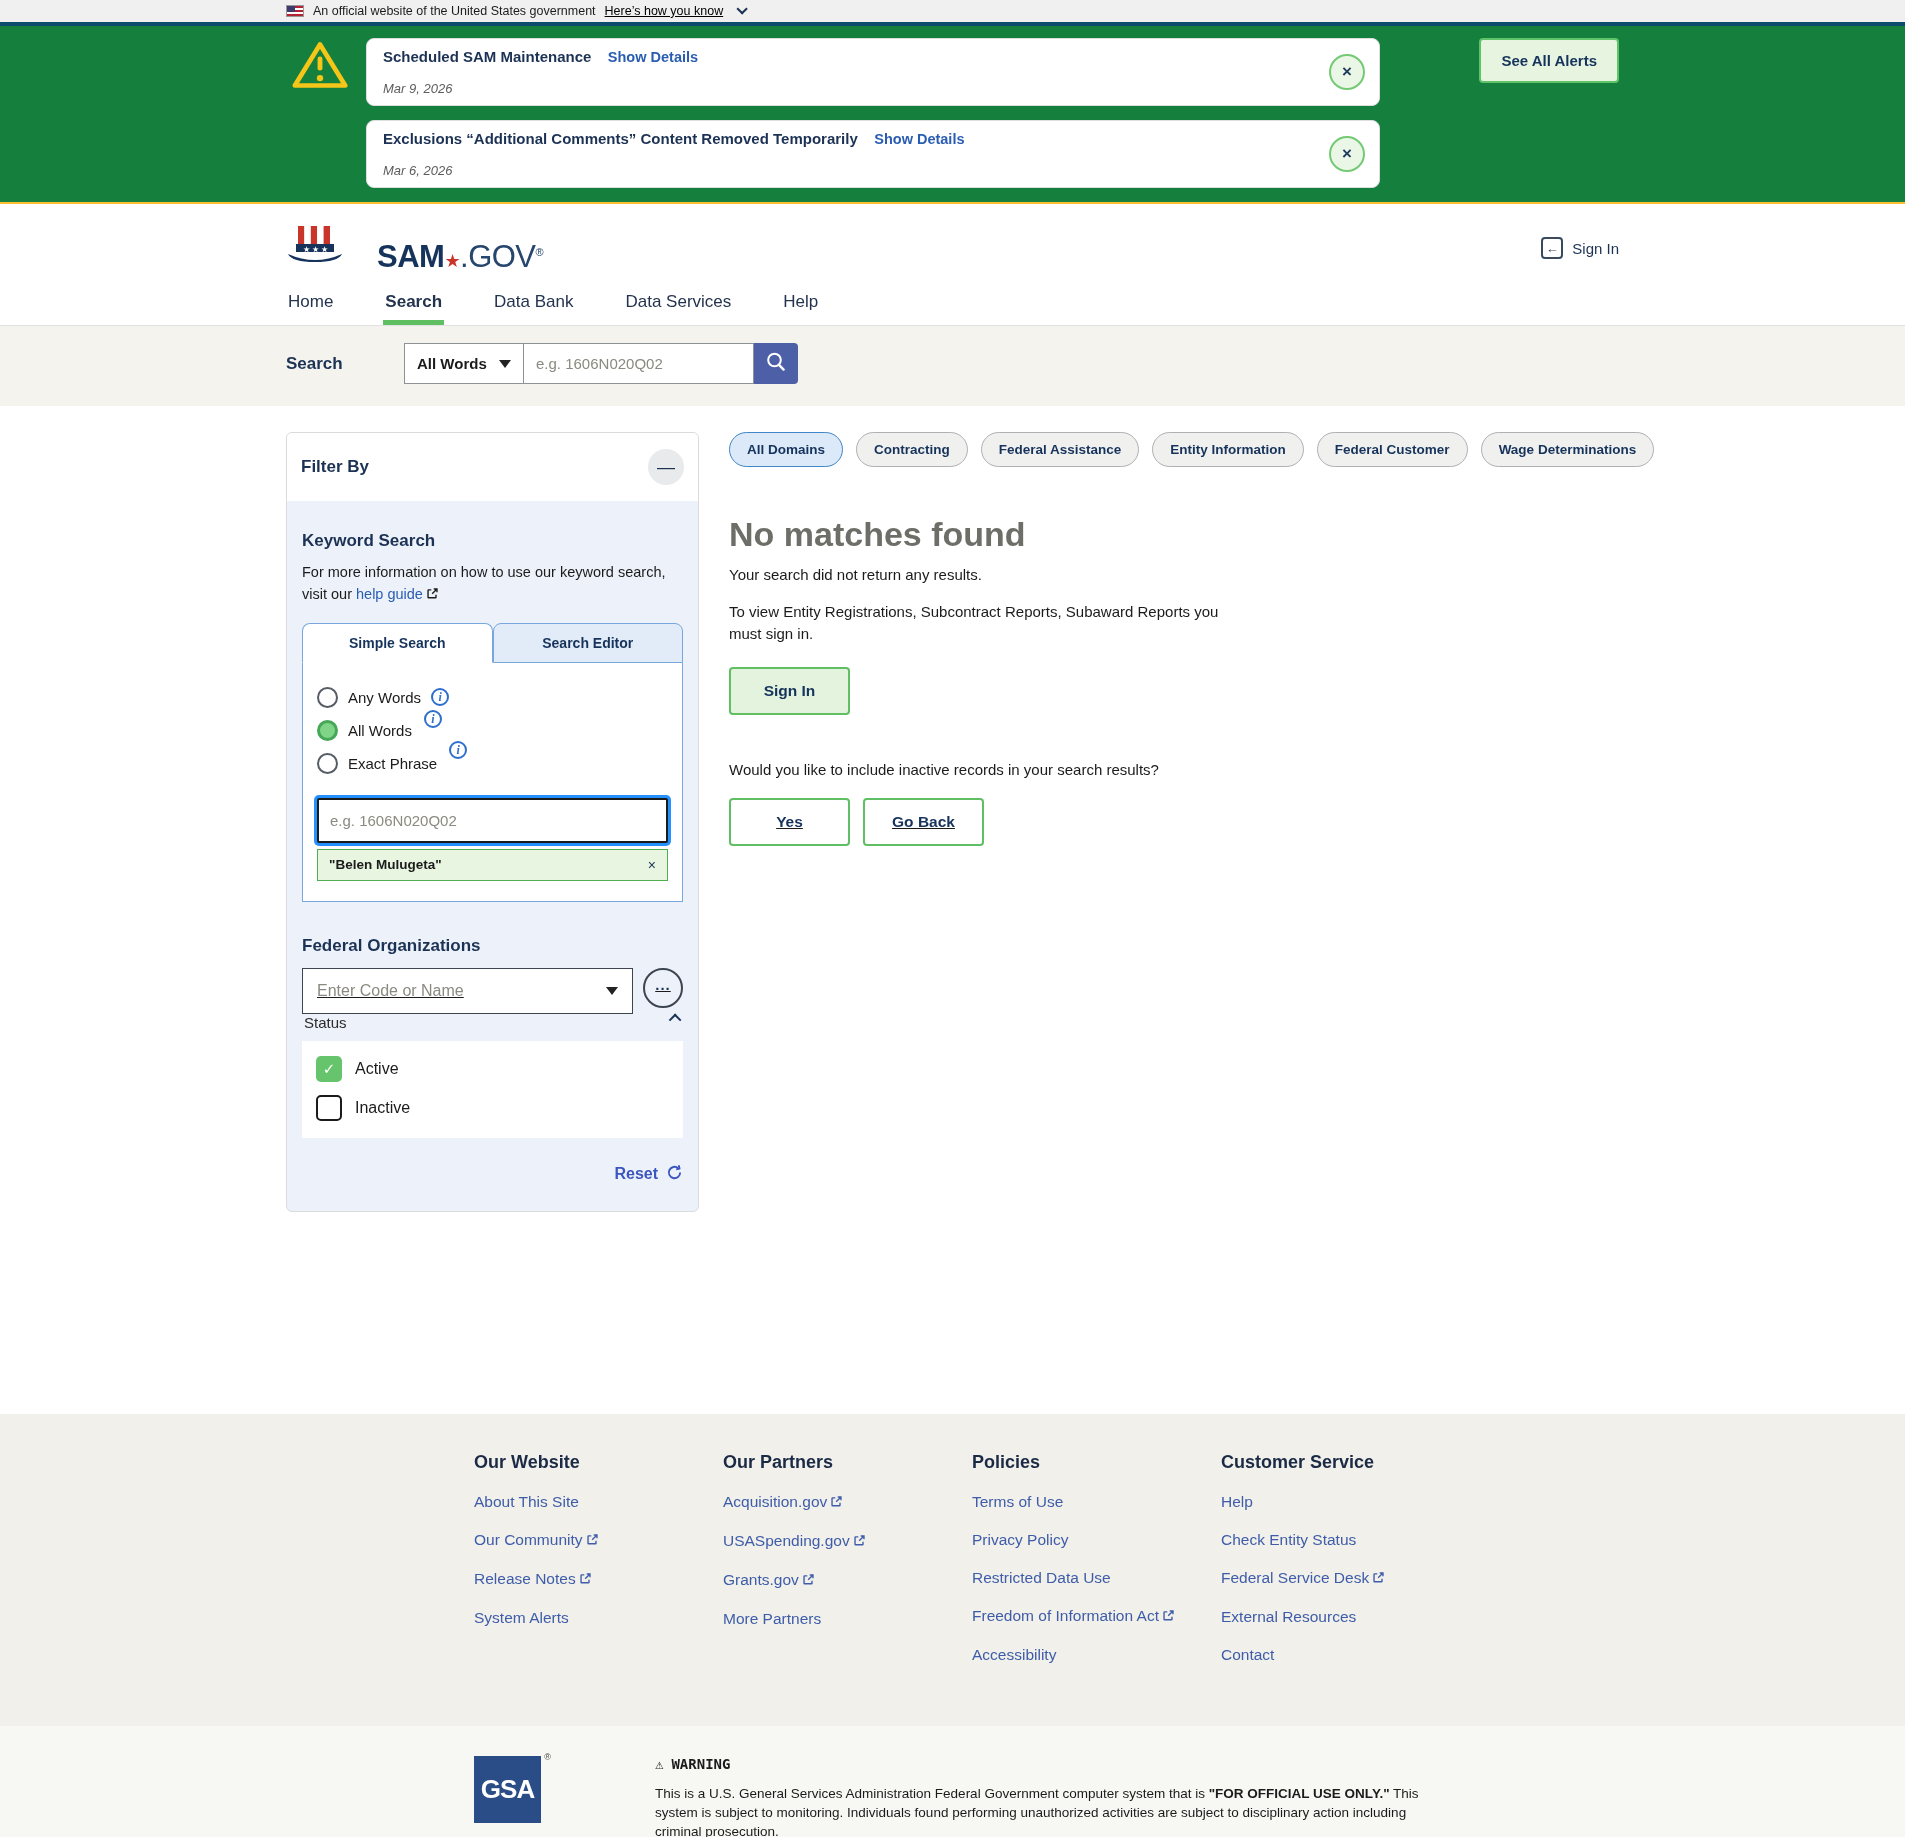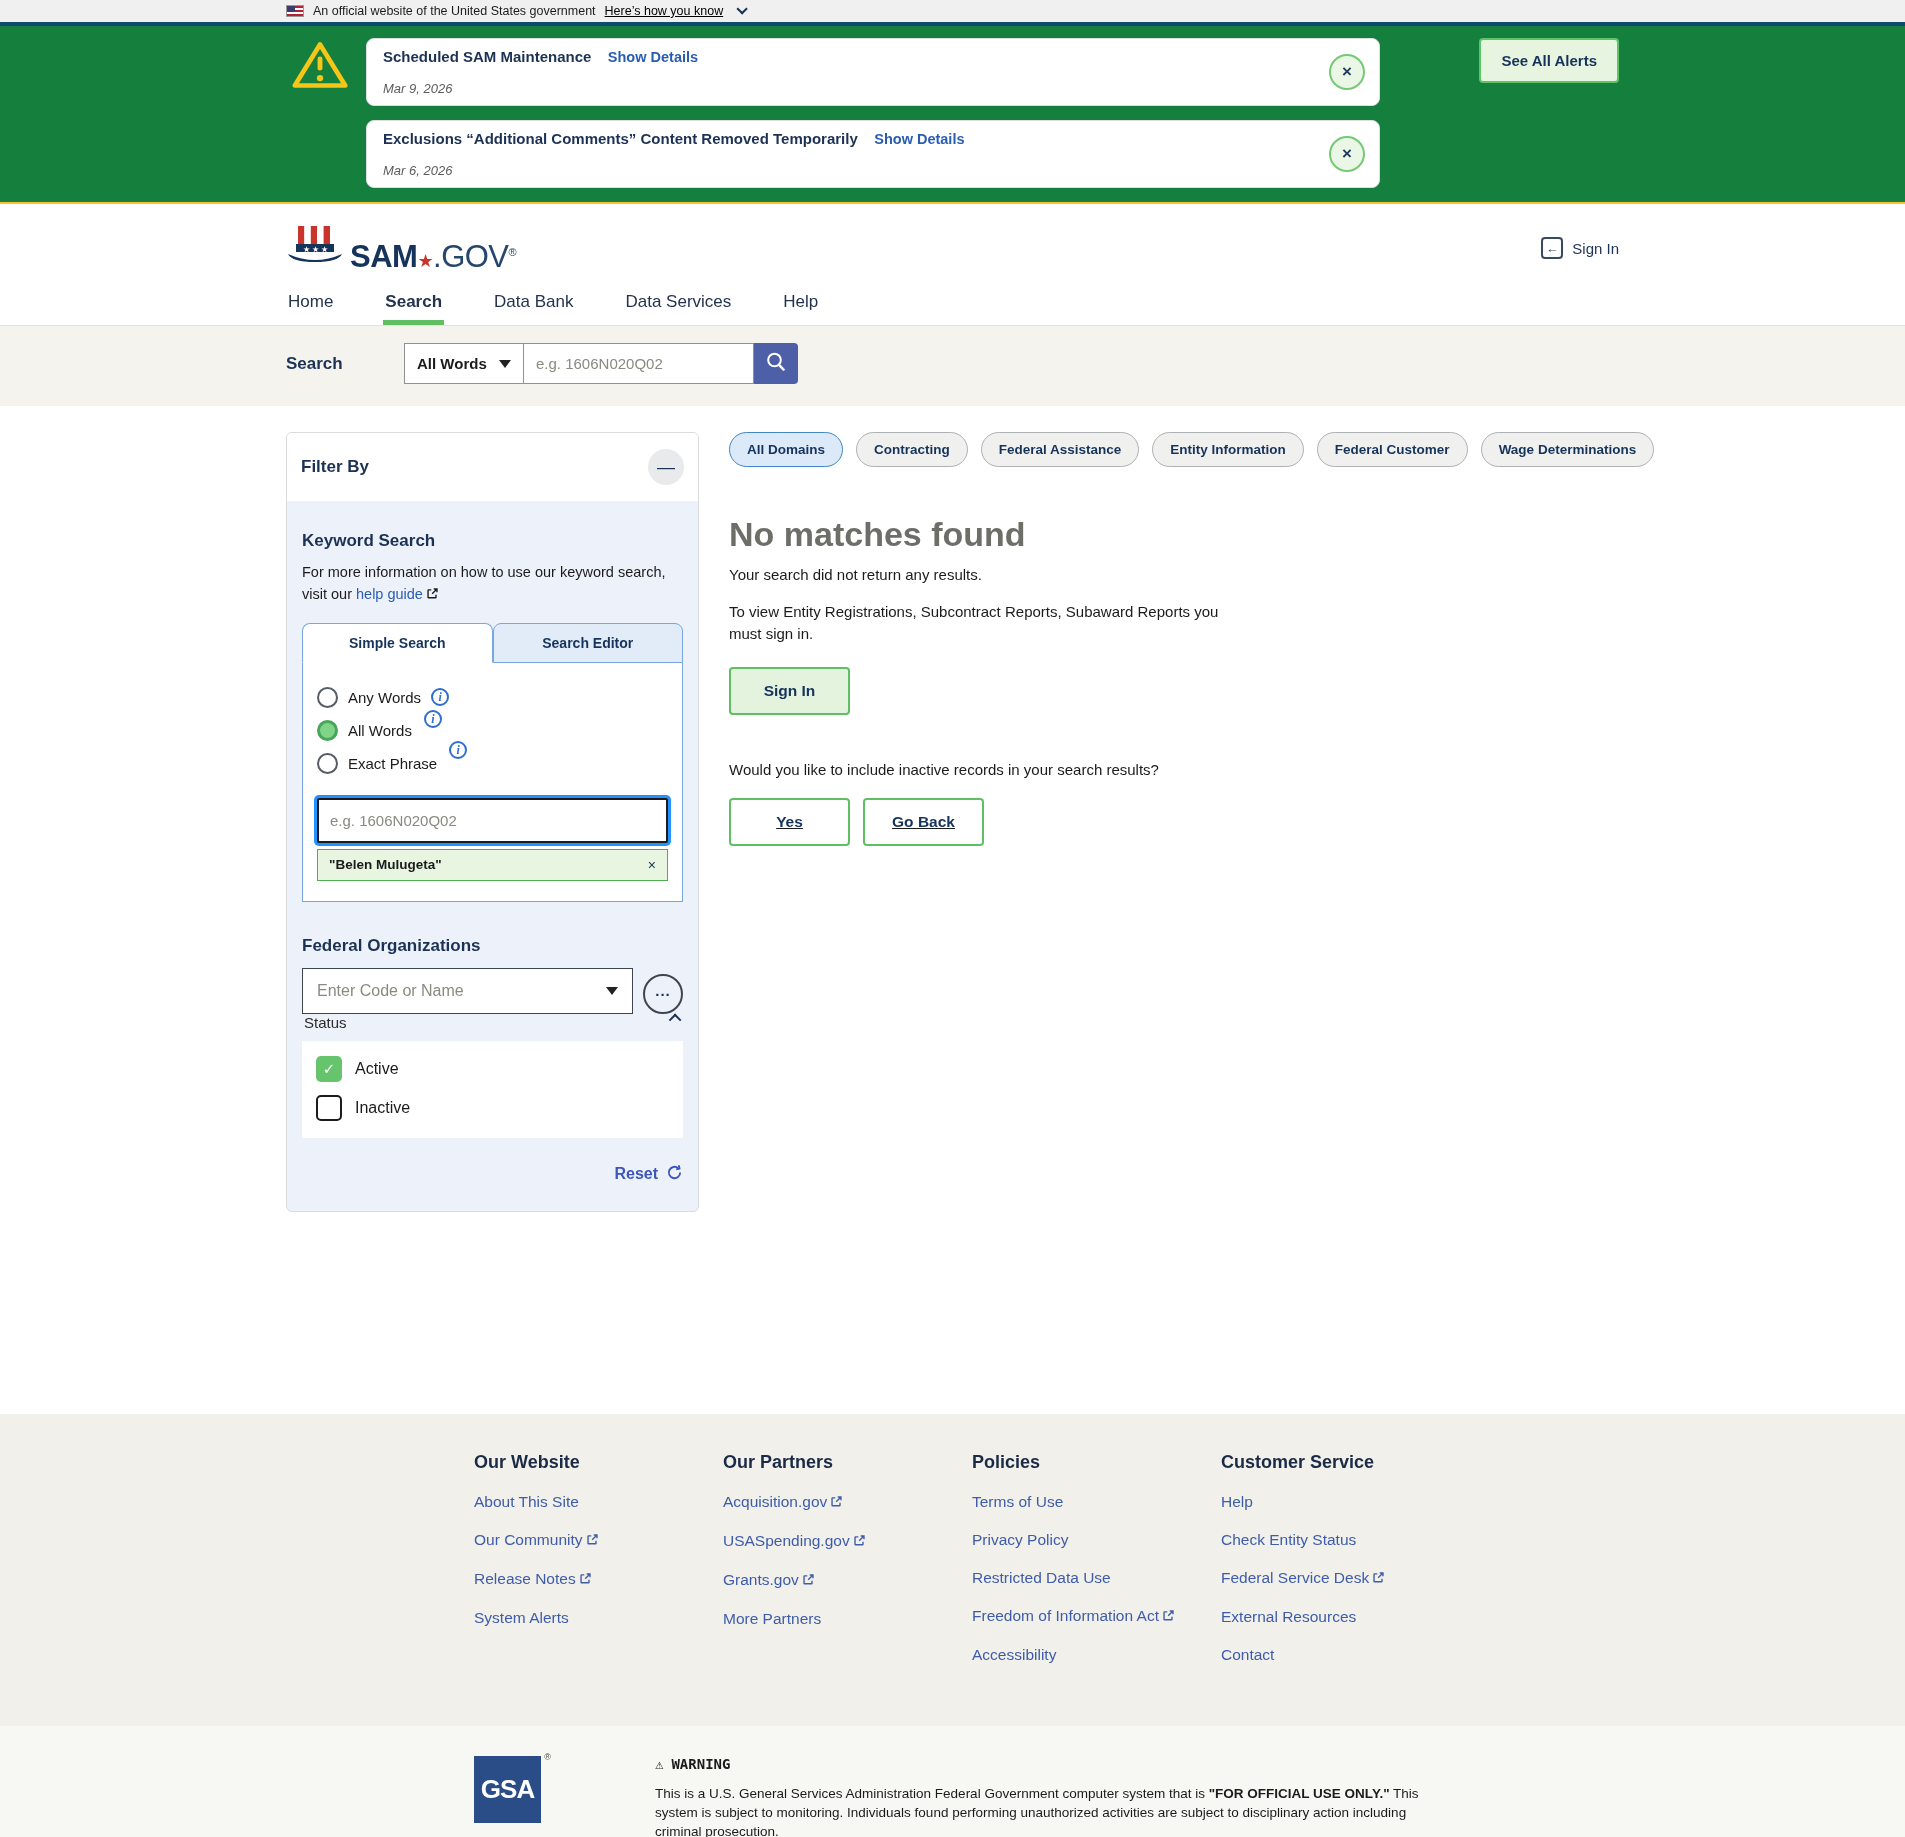--- a/index.html
+++ b/index.html
@@ -29,21 +29,21 @@
   .alert-close { position:absolute; right:14px; top:50%; transform:translateY(-50%);
     width:36px; height:36px; border-radius:50%; border:2.5px solid #74ca74; background:#eaf7e6;
     color:#203a5e; font-size:17px; font-weight:700; display:flex; align-items:center; justify-content:center; cursor:pointer; }
   .see-all-btn { margin-left:auto; background:#e6f4e0; border:2px solid #5ec369; border-radius:4px;
     padding:12px 20px; font-size:15px; font-weight:700; color:#16335c; cursor:pointer; }
 
   
   .logo-row { padding:20px 0 8px; }
   .logo-row .container { display:flex; align-items:center; }
   .logo { display:flex; align-items:flex-end; gap:6px; cursor:pointer; }
-  .logo-text { font-size:31px; font-weight:800; color:#16335c; letter-spacing:-0.5px; line-height:1; }
+  .logo-text { font-size:31px; font-weight:800; color:#16335c; letter-spacing:-0.5px; line-height:1;margin-left:27px; }
   .logo-text .gov { font-weight:400; color:#27466e; }
   .logo-text .star { color:#c9352b; font-size:18px; }
   .logo-text .reg { font-size:11px; vertical-align:super; color:#27466e; font-weight:400; }
   .signin-top { margin-left:auto; display:flex; align-items:center; gap:9px; cursor:pointer;
     font-size:15px; color:#1c3254; }
   .signin-icon { width:22px; height:22px; border:2px solid #3a4a5e; border-radius:4px;
     display:flex; align-items:center; justify-content:center; font-size:13px; color:#3a4a5e; }
 
   
   .nav-row { border-bottom:1px solid #dfe1e2; }
@@ -96,21 +96,21 @@
   .info-raise1 { transform:translate(2px,-11px); }
   .info-raise2 { transform:translate(2px,-13px); }
   .kw-input { width:100%; height:45px; border:2px solid #1b1b1b; box-shadow:0 0 0 3px #2491ff;
     border-radius:2px; padding:0 11px; font-size:15px; font-family:inherit; margin-top:12px; background:#fff; }
   .kw-input::placeholder { color:#8a8a80; }
   .chip { margin-top:6px; background:#e8f5e0; border:1px solid #4fae51; padding:7px 11px;
     display:flex; align-items:center; justify-content:space-between; }
   .chip-label { font-size:13.5px; font-weight:700; color:#1b1b1b; }
   .chip-close { font-size:14px; color:#1c3254; cursor:pointer; }
   .fed-org-heading { font-size:17px; font-weight:700; color:#1c3254; margin-top:34px; }
-  .org-row { display:flex; align-items:flex-end; gap:10px; margin-top:12px; }
+  .org-row { display:flex; align-items:flex-start; gap:10px; margin-top:12px;text-decoration:underline; }
   .org-select { flex:1; height:46px; background:#fff; border:1px solid #3d4551; display:flex;
     align-items:center; justify-content:space-between; padding:0 14px; cursor:pointer; }
   .org-placeholder { font-size:16px; color:#8a8a80; }
   .more-btn { width:40px; height:40px; border-radius:50%; border:2px solid #3d4551; background:transparent;
     font-size:15px; font-weight:700; color:#1c3254; cursor:pointer; letter-spacing:1px; flex:none;
     display:flex; align-items:center; justify-content:center; padding-bottom:6px; }
   .status-row { display:flex; align-items:flex-start; justify-content:space-between; padding:0 2px; }
   .status-label { font-size:15px; color:#2b2b2b; }
   .chev-up { width:9px; height:9px; border-left:2px solid #1c3254; border-top:2px solid #1c3254;
     transform:rotate(45deg) translateY(2px); cursor:pointer; }

